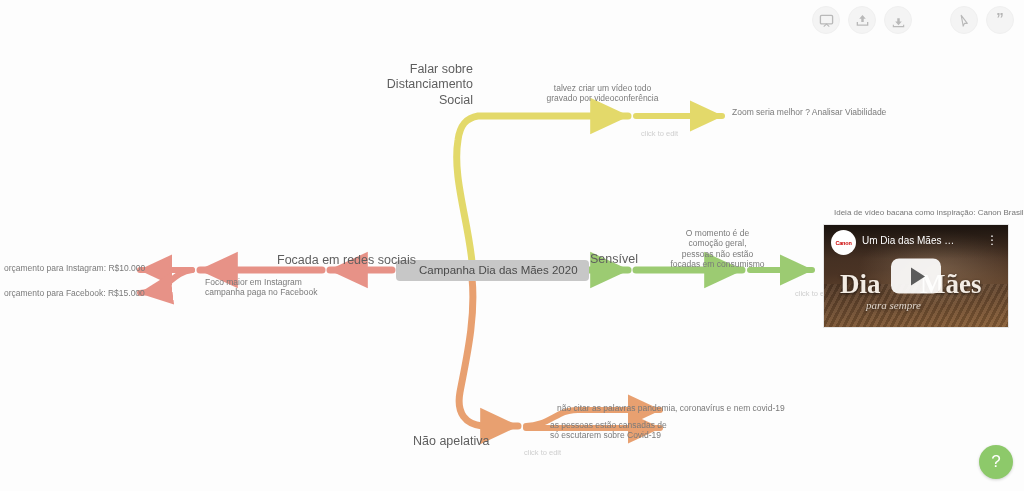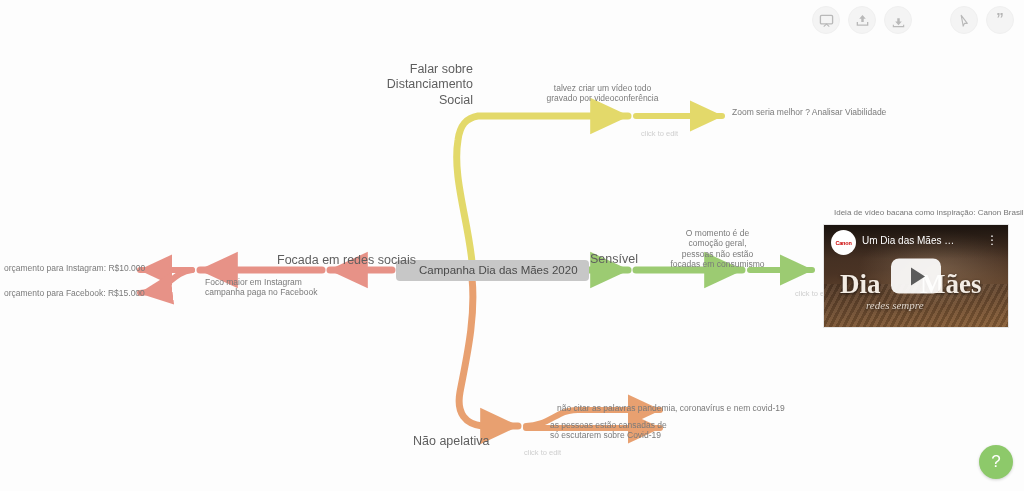--- a/index.html
+++ b/index.html
@@ -186,21 +186,21 @@
     <div class="node-label lvl2" style="left:550px; top:403px;padding-left:7px;">não citar as palavras pandemia, coronavírus e nem covid-19</div>
     <div class="node-label lvl2" style="left:550px; top:420px;">as pessoas estão cansadas de
 só escutarem sobre Covid-19</div>
     <div class="hint" style="left:524px; top:448px;">click to edit</div>
 
     <div class="video-cap">Ideia de vídeo bacana como inspiração: Canon Brasil</div>
     <div class="video-card">
       <div class="video-bg"></div>
       <div class="vid-word vid-dia">Dia</div>
       <div class="vid-word vid-maes">Mães</div>
-      <div class="vid-word vid-sub">redes sempre</div>
+      <div class="vid-word vid-sub">para sempre</div>
       <div class="vid-top"></div>
       <div class="vid-logo">
         <span>Canon</span>
       </div>
       <div class="vid-title">Um Dia das Mães …</div>
       <div class="vid-kebab">⋮</div>
       <div class="vid-play">
           <i></i>
         </div>
     </div>

